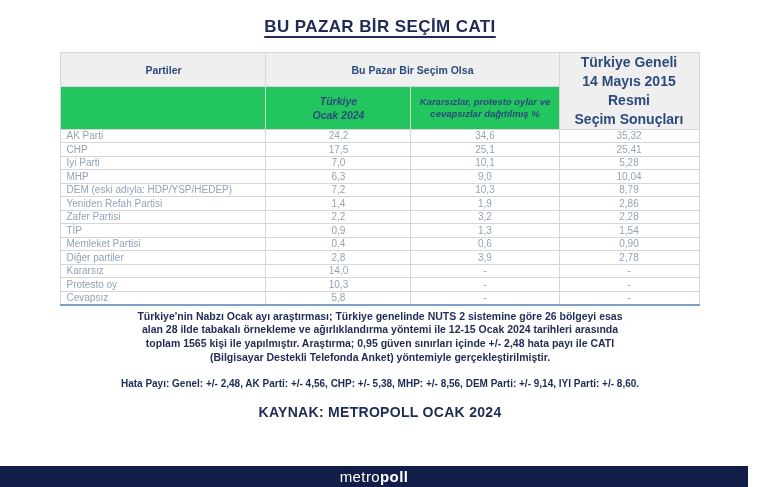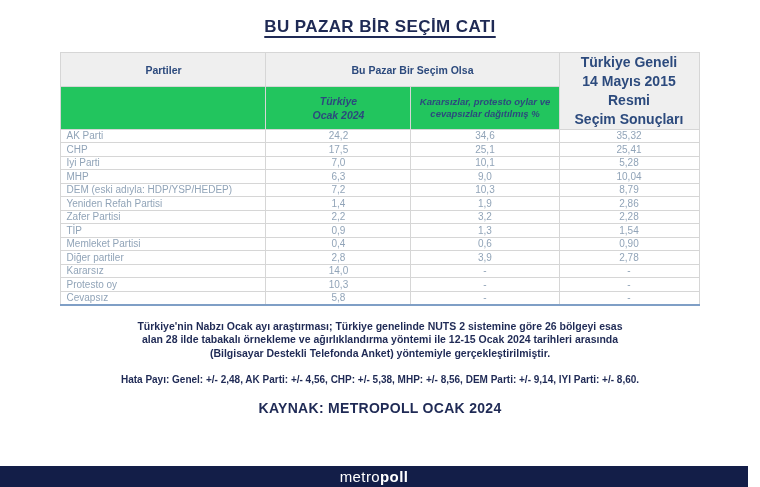--- a/index.html
+++ b/index.html
@@ -38,21 +38,21 @@
     font-weight:normal; color:#8ca0b6; line-height:1.3;
   }
   .hdr-right { font-size:14px; text-align:center; vertical-align:middle; line-height:1.35; }
   .poll-table tbody td {
     height:13.5px; font-size:10px; color:#91a4b8; vertical-align:middle;
     white-space:nowrap; overflow:hidden;
   }
   td.party-cell { text-align:left; padding-left:5px; }
   td.num-cell { text-align:center; }
   .methodology {
-    margin-top:14px; text-align:center;
+    margin-top:4px; text-align:center;
     font-size:10.5px; font-weight:bold; color:#1f2a55; line-height:1.32;
   }
   .error-note {
     margin-top:13px; text-align:center;
     font-size:10px; font-weight:bold; color:#1f2a55;
   }
   .source-note {
     margin-top:15px; text-align:center;
     font-size:14px; font-weight:bold; letter-spacing:.3px; color:#1f2a55;
   }
@@ -181,20 +181,21 @@
       <td class="num-cell">5,8</td>
       <td class="num-cell">-</td>
       <td class="num-cell">-</td>
     </tr>
       </tbody>
   </table>
 
   <div class="methodology">
     <div>Türkiye'nin Nabzı Ocak ayı araştırması; Türkiye genelinde NUTS 2 sistemine göre 26 bölgeyi esas</div>
     <div>alan 28 ilde tabakalı örnekleme ve ağırlıklandırma yöntemi ile 12-15 Ocak 2024 tarihleri arasında</div>
+    <div>toplam 1565 kişi ile yapılmıştır. Araştırma; 0,95 güven sınırları içinde +/- 2,48 hata payı ile CATI</div>
     <div>(Bilgisayar Destekli Telefonda Anket) yöntemiyle gerçekleştirilmiştir.</div>
   </div>
 
   <div class="error-note">Hata Payı: Genel: +/- 2,48, AK Parti: +/- 4,56, CHP: +/- 5,38, MHP: +/- 8,56, DEM Parti: +/- 9,14, IYI Parti: +/- 8,60.</div>
 
   <div class="source-note">KAYNAK: METROPOLL OCAK 2024</div>
 
   <div class="bottom-bar">
     <div class="logo">
       <span class="logo-light">metro</span><span class="logo-bold">poll</span>

